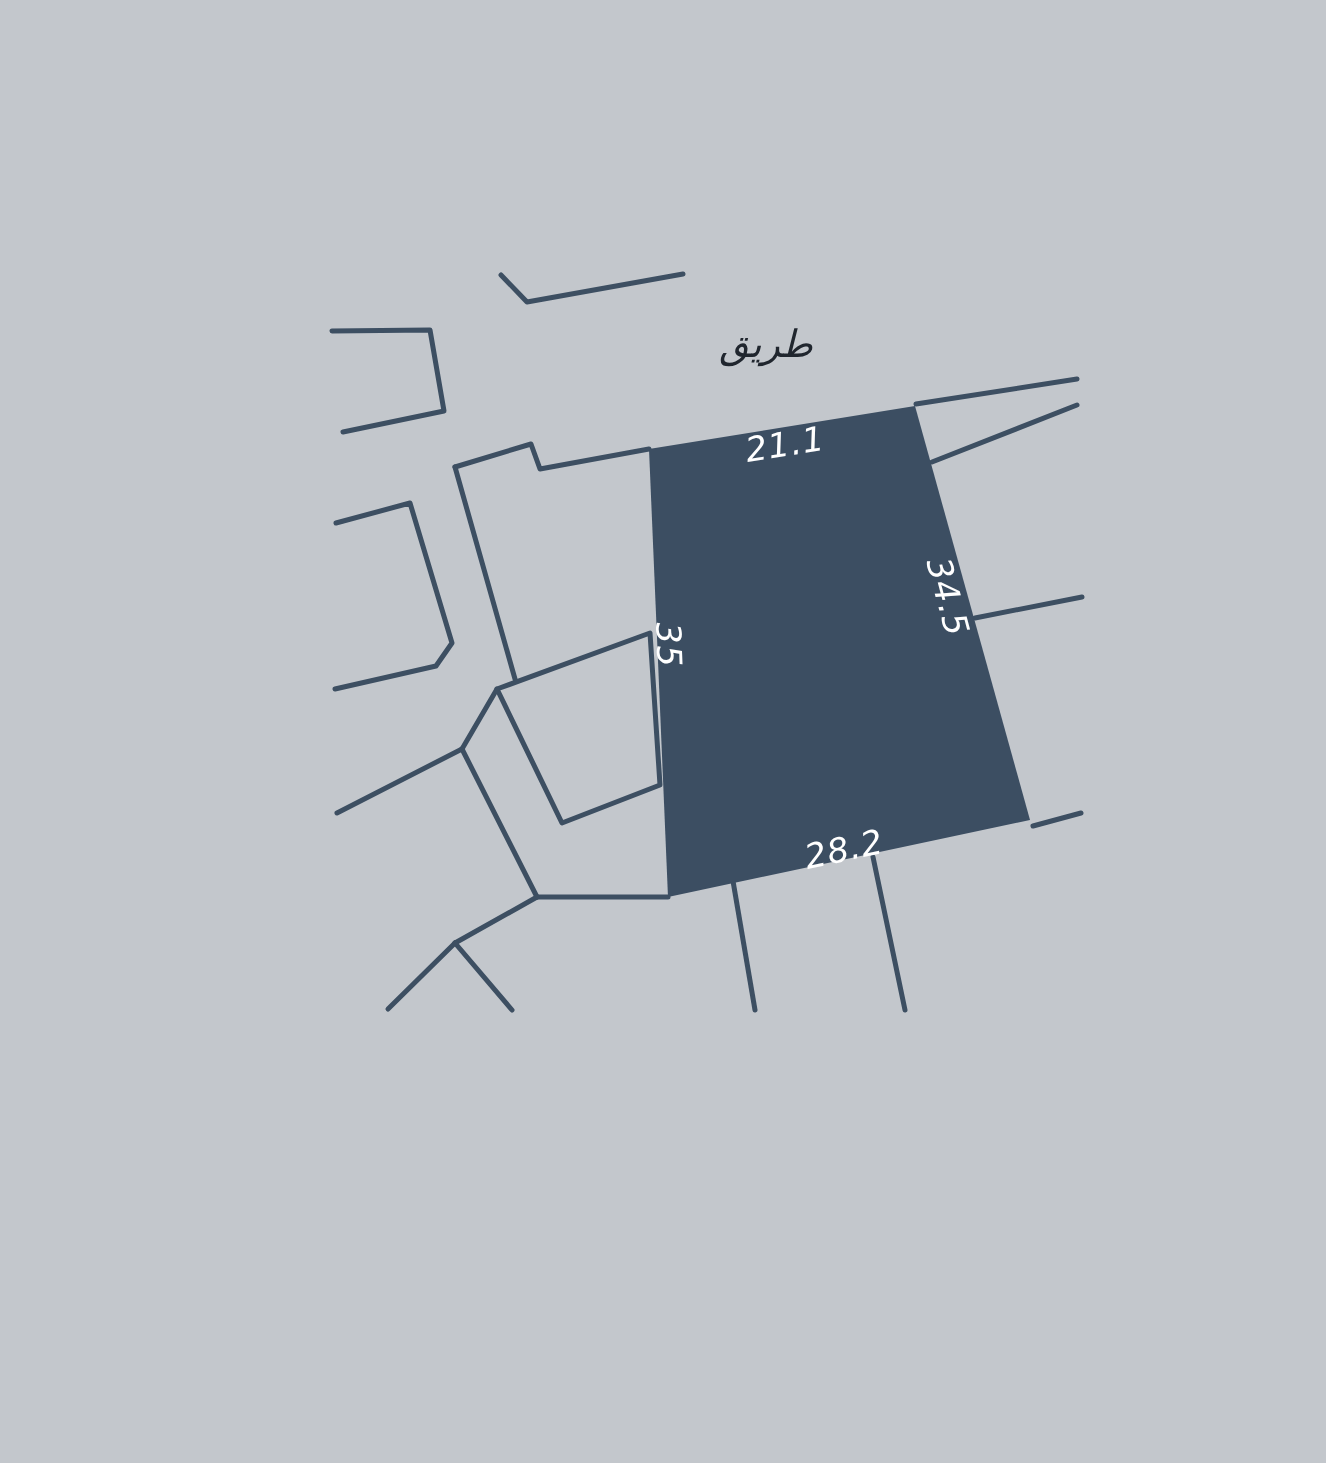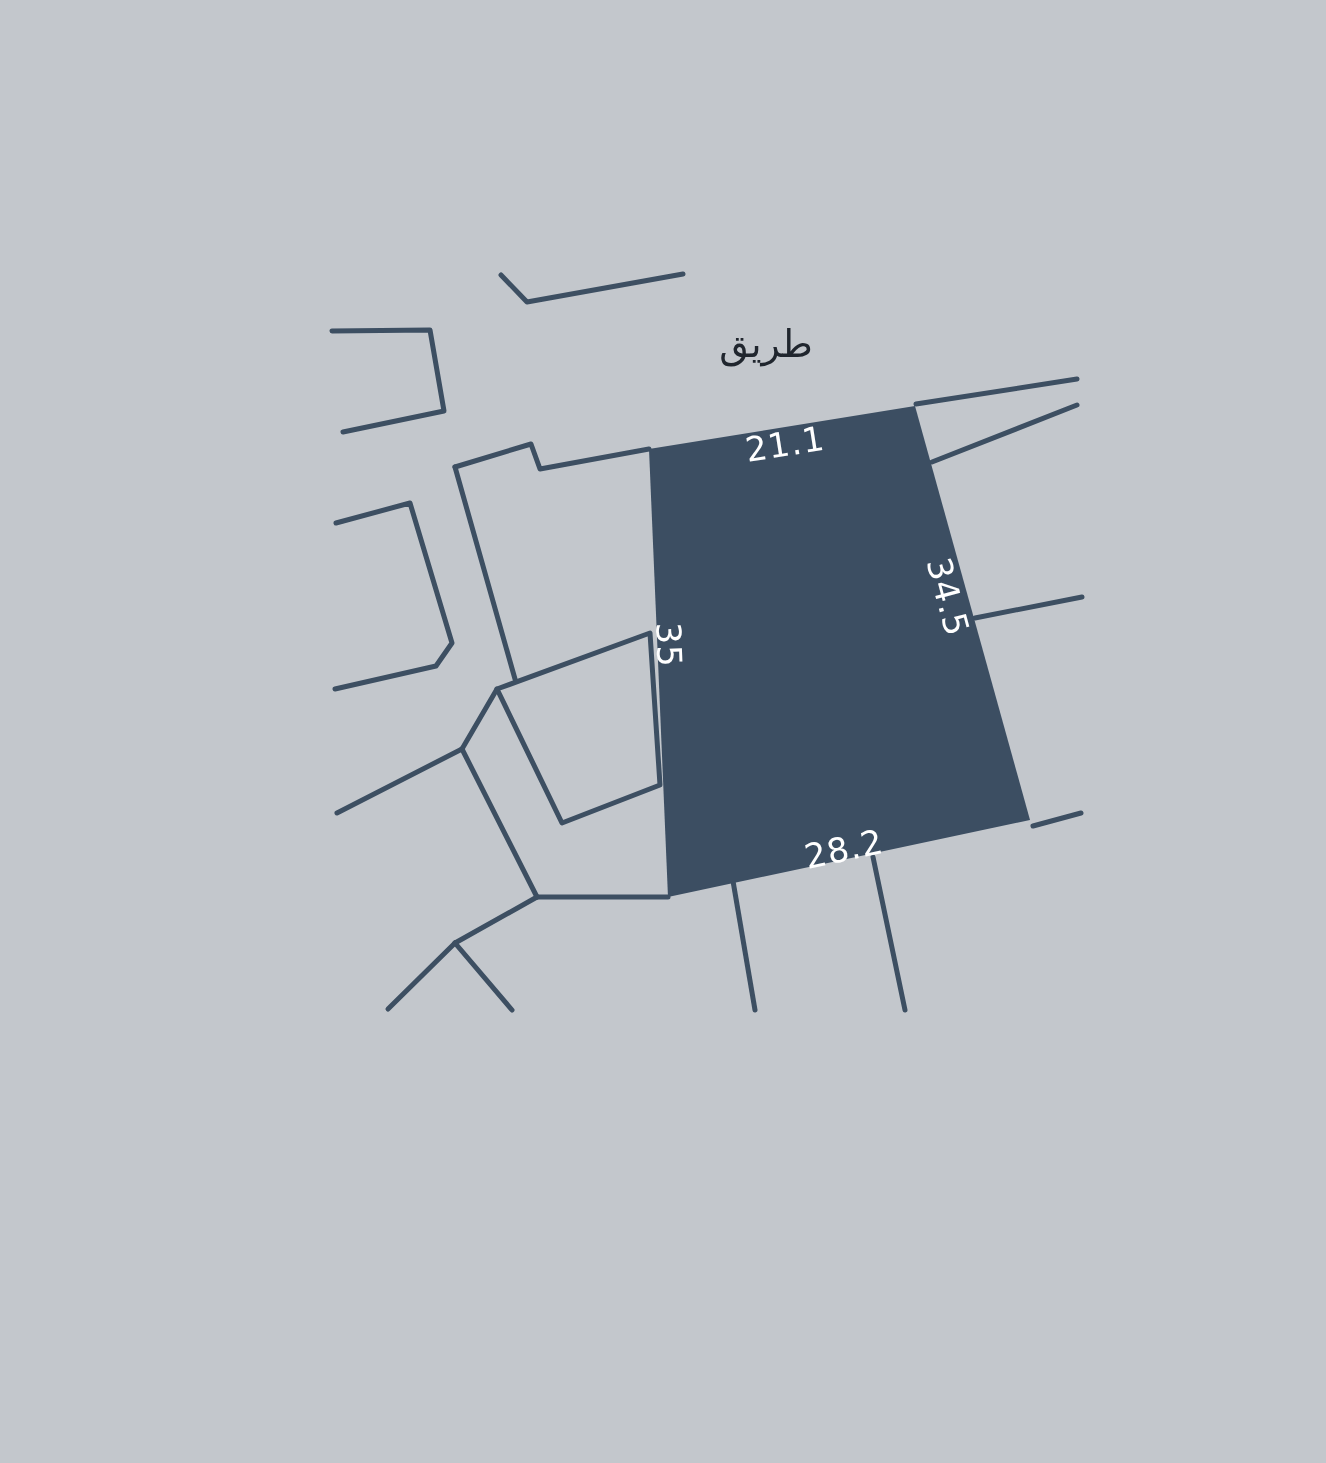--- a/index.html
+++ b/index.html
@@ -7,20 +7,21 @@
     padding: 0;
     width: 1326px;
     height: 1463px;
     overflow: hidden;
     font-family: "DejaVu Sans", sans-serif;
   }
   #map-container {
     position: relative;
     width: 1174px;
     height: 1463px;
+    font-style: italic;
   }
   #map-svg {
     display: block;
     width: 1326px;
     height: 1463px;
   }
   #map-svg text {
     font-family: "DejaVu Sans", "Liberation Sans", sans-serif;
   }
   .dim-label {

